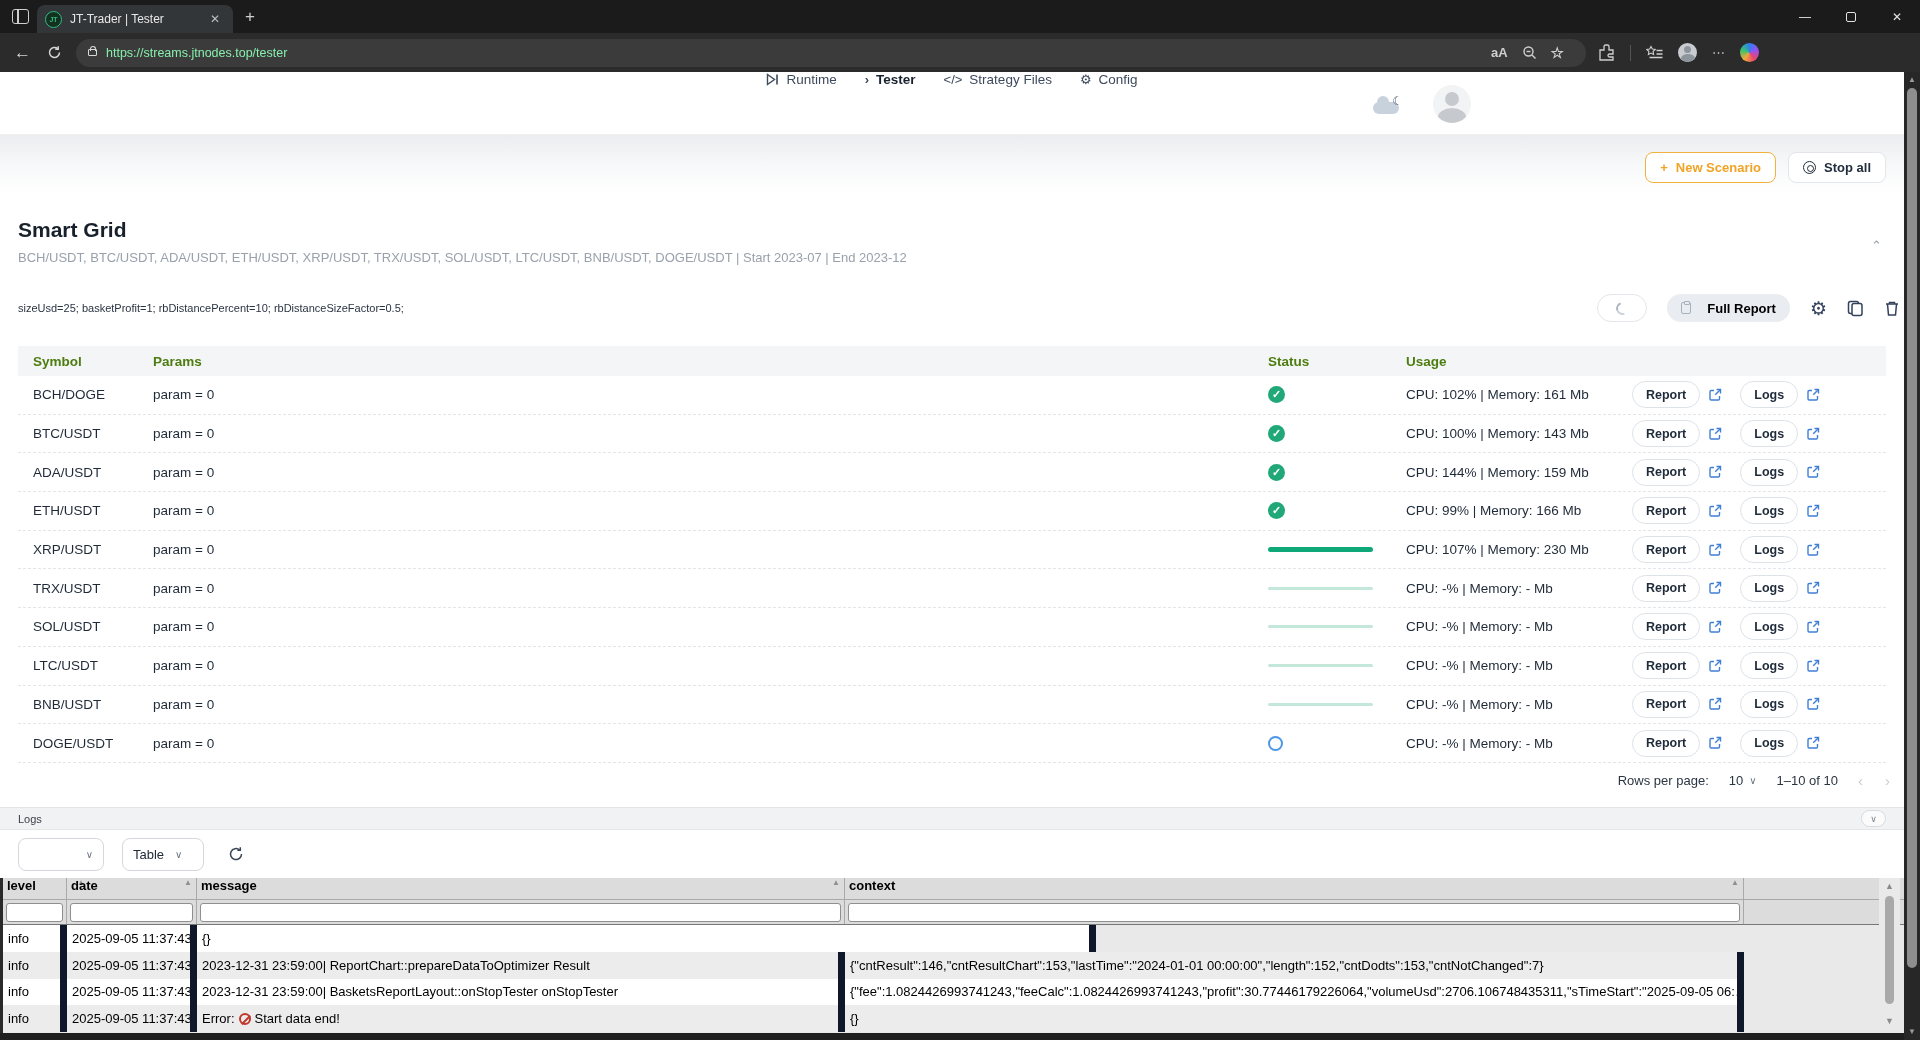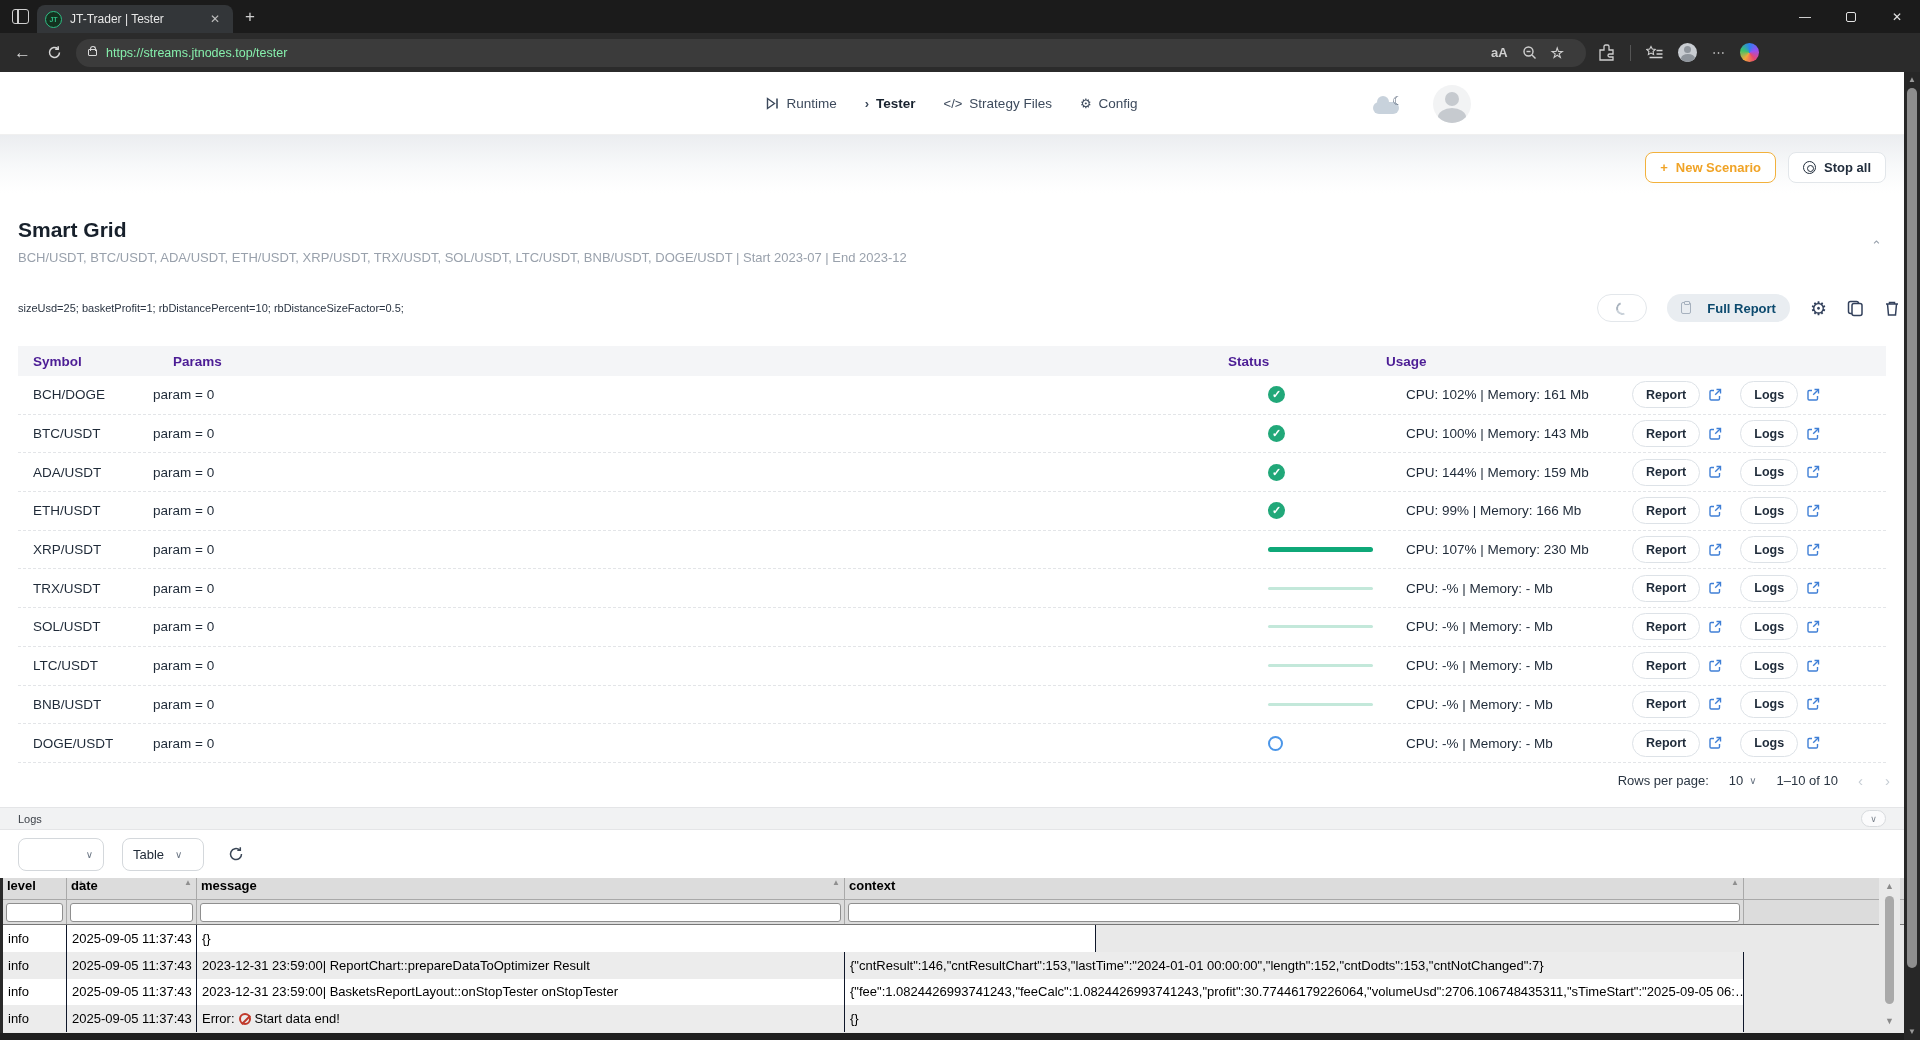--- a/index.html
+++ b/index.html
@@ -40,21 +40,21 @@
   .copilot { width:19px; height:19px; border-radius:50%;
     background:conic-gradient(#2d7ff0,#9a4ff0,#e8476f,#f2a73b,#39c46c,#2d7ff0); margin-right:10px; }
 
   
   .page { position:relative; width:1920px; height:968px; background:#ffffff; }
   .page-scrollbar { position:absolute; right:0; top:0; bottom:0; width:16px; background:#272727; z-index:60; }
   .page-scrollbar .thumb { position:absolute; left:3px; right:3px; top:16px; height:880px; background:#8e8e8e; border-radius:5px; }
   .page-scrollbar .sb-arrow { position:absolute; left:0; right:0; text-align:center; color:#9a9a9a; font-size:8px; }
 
   .app-header { position:absolute; top:0; left:0; width:1904px; height:63px; background:#fff;
-    border-bottom:1px solid #f0f0f0; display:flex; align-items:center; justify-content:center; }
+    border-bottom:1px solid #f0f0f0; display:flex; align-items:flex-start; justify-content:center; }
   .nav { display:flex; align-items:center; gap:28px; }
   .nav-item { display:flex; align-items:center; gap:7px; font-size:13.5px; color:#3d4a5c; cursor:pointer; }
   .nav-item.active { font-weight:bold; color:#18222f; }
   .nav-glyph { color:#3d4a5c; font-size:13px; display:flex; align-items:center; }
   .header-right { position:absolute; right:433px; top:0; height:63px; display:flex; align-items:center; gap:30px; }
   .cloud-moon { position:relative; width:30px; height:20px; }
   .cloud { position:absolute; left:0; bottom:0; width:26px; height:12px; background:#c8d2dc; border-radius:7px; }
   .cloud::before { content:""; position:absolute; left:4px; top:-6px; width:12px; height:12px; border-radius:50%; background:#c8d2dc; }
   .moon { position:absolute; right:0; top:0; color:#3a4a61; font-size:12px; }
   .user-avatar { width:38px; height:38px; border-radius:50%; background:#f2f3f4; position:relative; overflow:hidden; }
@@ -76,28 +76,28 @@
   .scenario-title { font-size:21px; font-weight:800; color:#17202b; }
   .scenario-subtitle { margin-top:8px; font-size:13px; color:#99a1ac; }
   .collapse-chevron { position:absolute; right:4px; top:20px; color:#9aa3ae; font-size:13px; }
 
   .params-row { position:absolute; top:218px; left:18px; right:20px; height:36px; display:flex; align-items:center; }
   .params-text { font-size:11px; color:#2a3442; }
   .params-actions { margin-left:auto; display:flex; align-items:center; gap:20px; }
   .loading-pill { width:50px; height:28px; border:1px solid #e3e7eb; border-radius:15px; display:flex; align-items:center; justify-content:center; }
   .spinner { width:13px; height:13px; border:2px solid transparent; border-left:2px solid #aab4bf; border-bottom:2px solid #c9d1d9; border-radius:50%; transform:rotate(25deg); }
   .full-report-btn { display:flex; align-items:center; gap:16px; height:28px; padding:0 14px; border-radius:15px;
-    background:#e9edf1; color:#0c4a6e; font-size:13px; font-weight:bold; }
+    background:#e9edf1; color:#000000; font-size:13px; font-weight:bold; }
   .clipboard-ico { width:10px; height:12px; border:1.4px solid #a6b1be; border-radius:2px; position:relative; }
   .clipboard-ico::before { content:""; position:absolute; left:1.5px; top:-2.5px; width:4px; height:2.5px; background:#e9edf1; border:1.4px solid #a6b1be; border-radius:1px; }
   .icon-btn { color:#33415c; display:flex; align-items:center; }
 
   
   .main-table { position:absolute; top:274px; left:18px; width:1868px; }
-  .mt-header { display:flex; height:30px; align-items:center; background:#f4f5f7; font-size:13.5px; font-weight:600; color:#4c1d95;gap:20px; }
+  .mt-header { display:flex; height:30px; align-items:center; background:#f4f5f7; font-size:13.5px; font-weight:600; color:#4d7c0f; }
   .mt-row { display:flex; height:38.7px; align-items:center; border-bottom:1px dashed #e3e5e8; font-size:13.5px; color:#1f2a38; }
   .c-symbol { width:135px; padding-left:15px; }
   .c-params { flex:1; }
   .c-status { width:138px; display:flex; align-items:center; }
   .c-usage { width:226px; }
   .c-actions { width:254px; display:flex; align-items:center; }
   .status-check { width:17px; height:17px; border-radius:50%; background:#21a879; color:#fff; font-size:11px; font-weight:bold;
     display:flex; align-items:center; justify-content:center; }
   .status-bar-active { width:105px; height:5px; border-radius:3px; background:#0fa878; }
   .status-bar-idle { width:105px; height:3px; border-radius:2px; background:#c3e8da; }
@@ -135,21 +135,21 @@
   .lt-h-cell .sort { margin-left:auto; color:#8f8f8f; font-size:8px; padding-left:4px; }
   .lt-f-cell { height:100%; display:flex; align-items:center; padding:0 3px; border-right:1px solid #a9a9a9; }
   .lt-f-cell input { width:100%; height:19px; border:1px solid #8f8f8f; border-radius:3px; background:#fff; font-size:12px; padding:0 4px; }
   .col-level { width:64px; }
   .col-date { width:130px; }
   .col-message { width:648px; }
   .col-context { width:899px; }
   .col-filler { flex:1; border-right:none !important; }
   .lt-row { display:flex; height:26.8px; align-items:center; background:#fff; }
   .lt-row.alt { background:#ececec; }
-  .lt-cell { height:100%; display:flex; align-items:center; padding:0 5px; border-right:1px solid #0f172a;
+  .lt-cell { height:100%; display:flex; align-items:center; padding:0 5px; border-right:7px solid #0f172a;
     white-space:nowrap; overflow:hidden; }
   .lt-cell.col-filler { background:#e9e9e9; }
   .no-entry { display:inline-block; width:12px; height:12px; border:2px solid #c0392b; border-radius:50%; position:relative; margin:0 4px; flex:none; }
   .no-entry::after { content:""; position:absolute; left:-1px; top:4px; width:12px; height:2px; background:#c0392b; transform:rotate(-45deg); }
   .log-scrollbar { position:absolute; top:806px; right:20px; width:21px; height:155px; background:#e9e9e9;
     display:flex; flex-direction:column; align-items:center; z-index:50; }
   .log-scrollbar .arr { color:#8a8a8a; font-size:9px; line-height:16px; }
   .log-scrollbar .thumb { width:9px; flex:0 0 108px; background:#a9a9a9; border-radius:5px; margin:2px 0 auto 0; }
   .bottom-edge { position:absolute; bottom:0; left:0; width:1904px; height:7px; background:#1f1f1f; z-index:55; }
 

